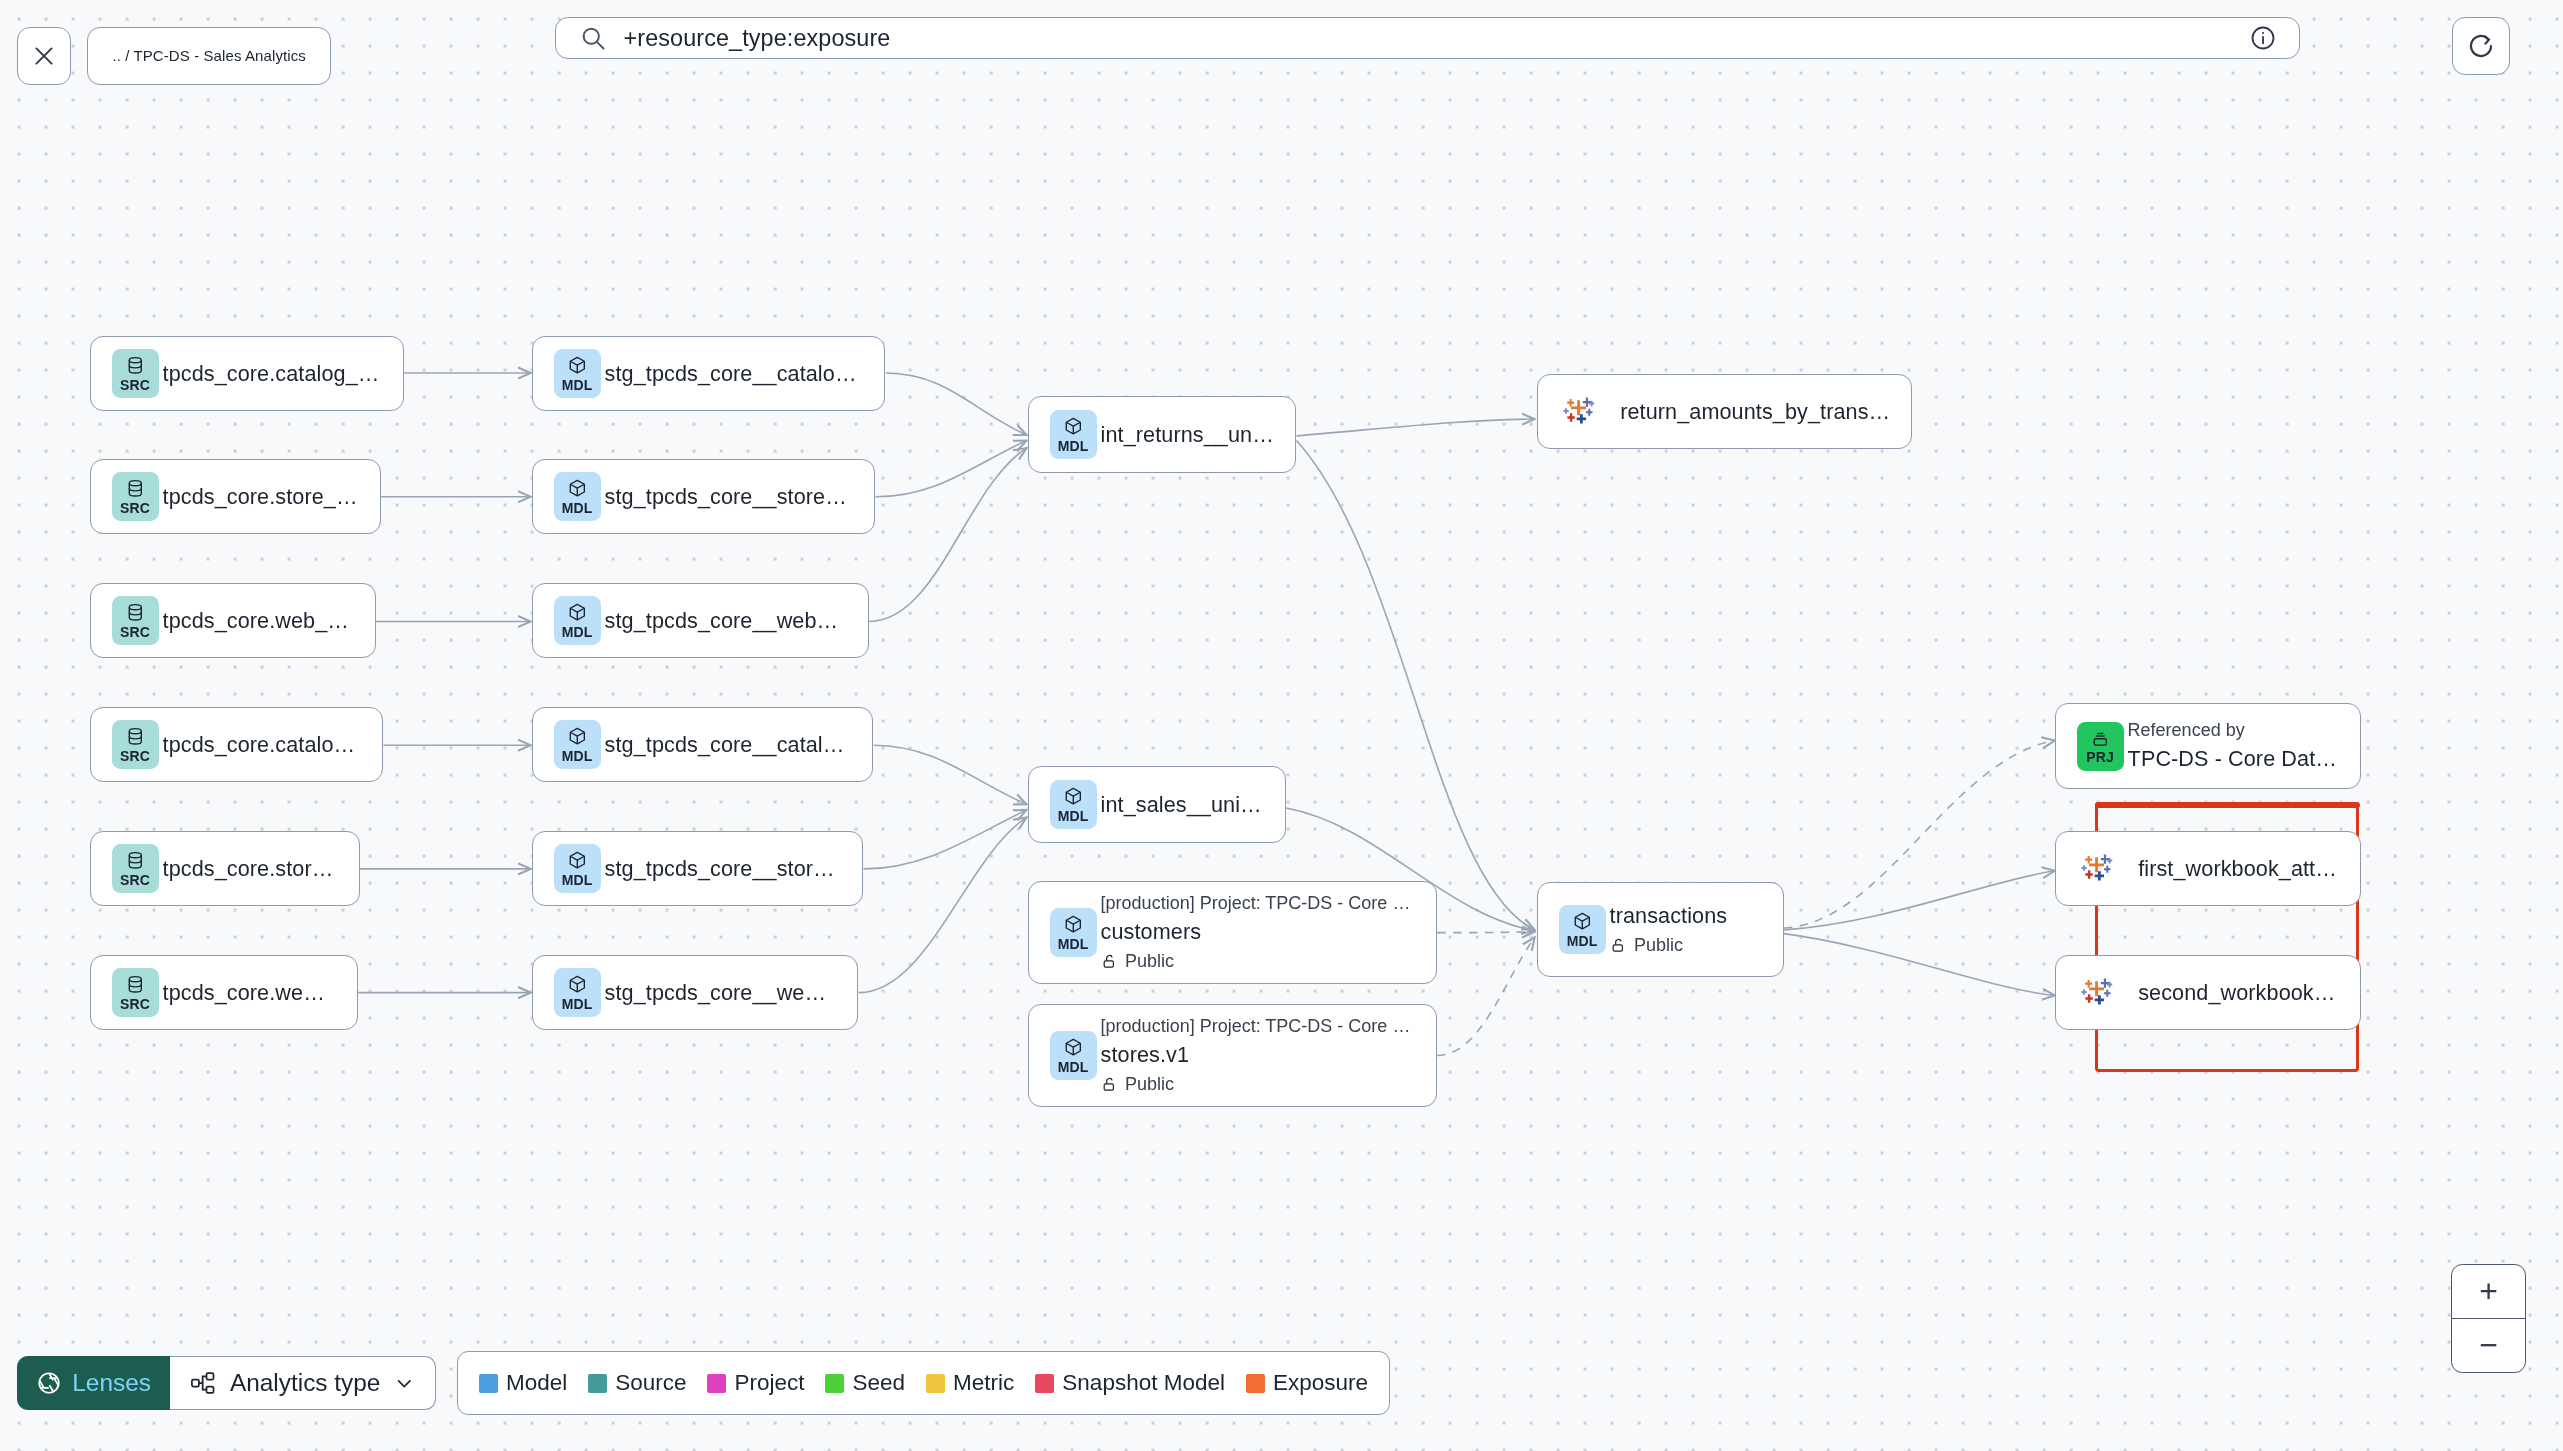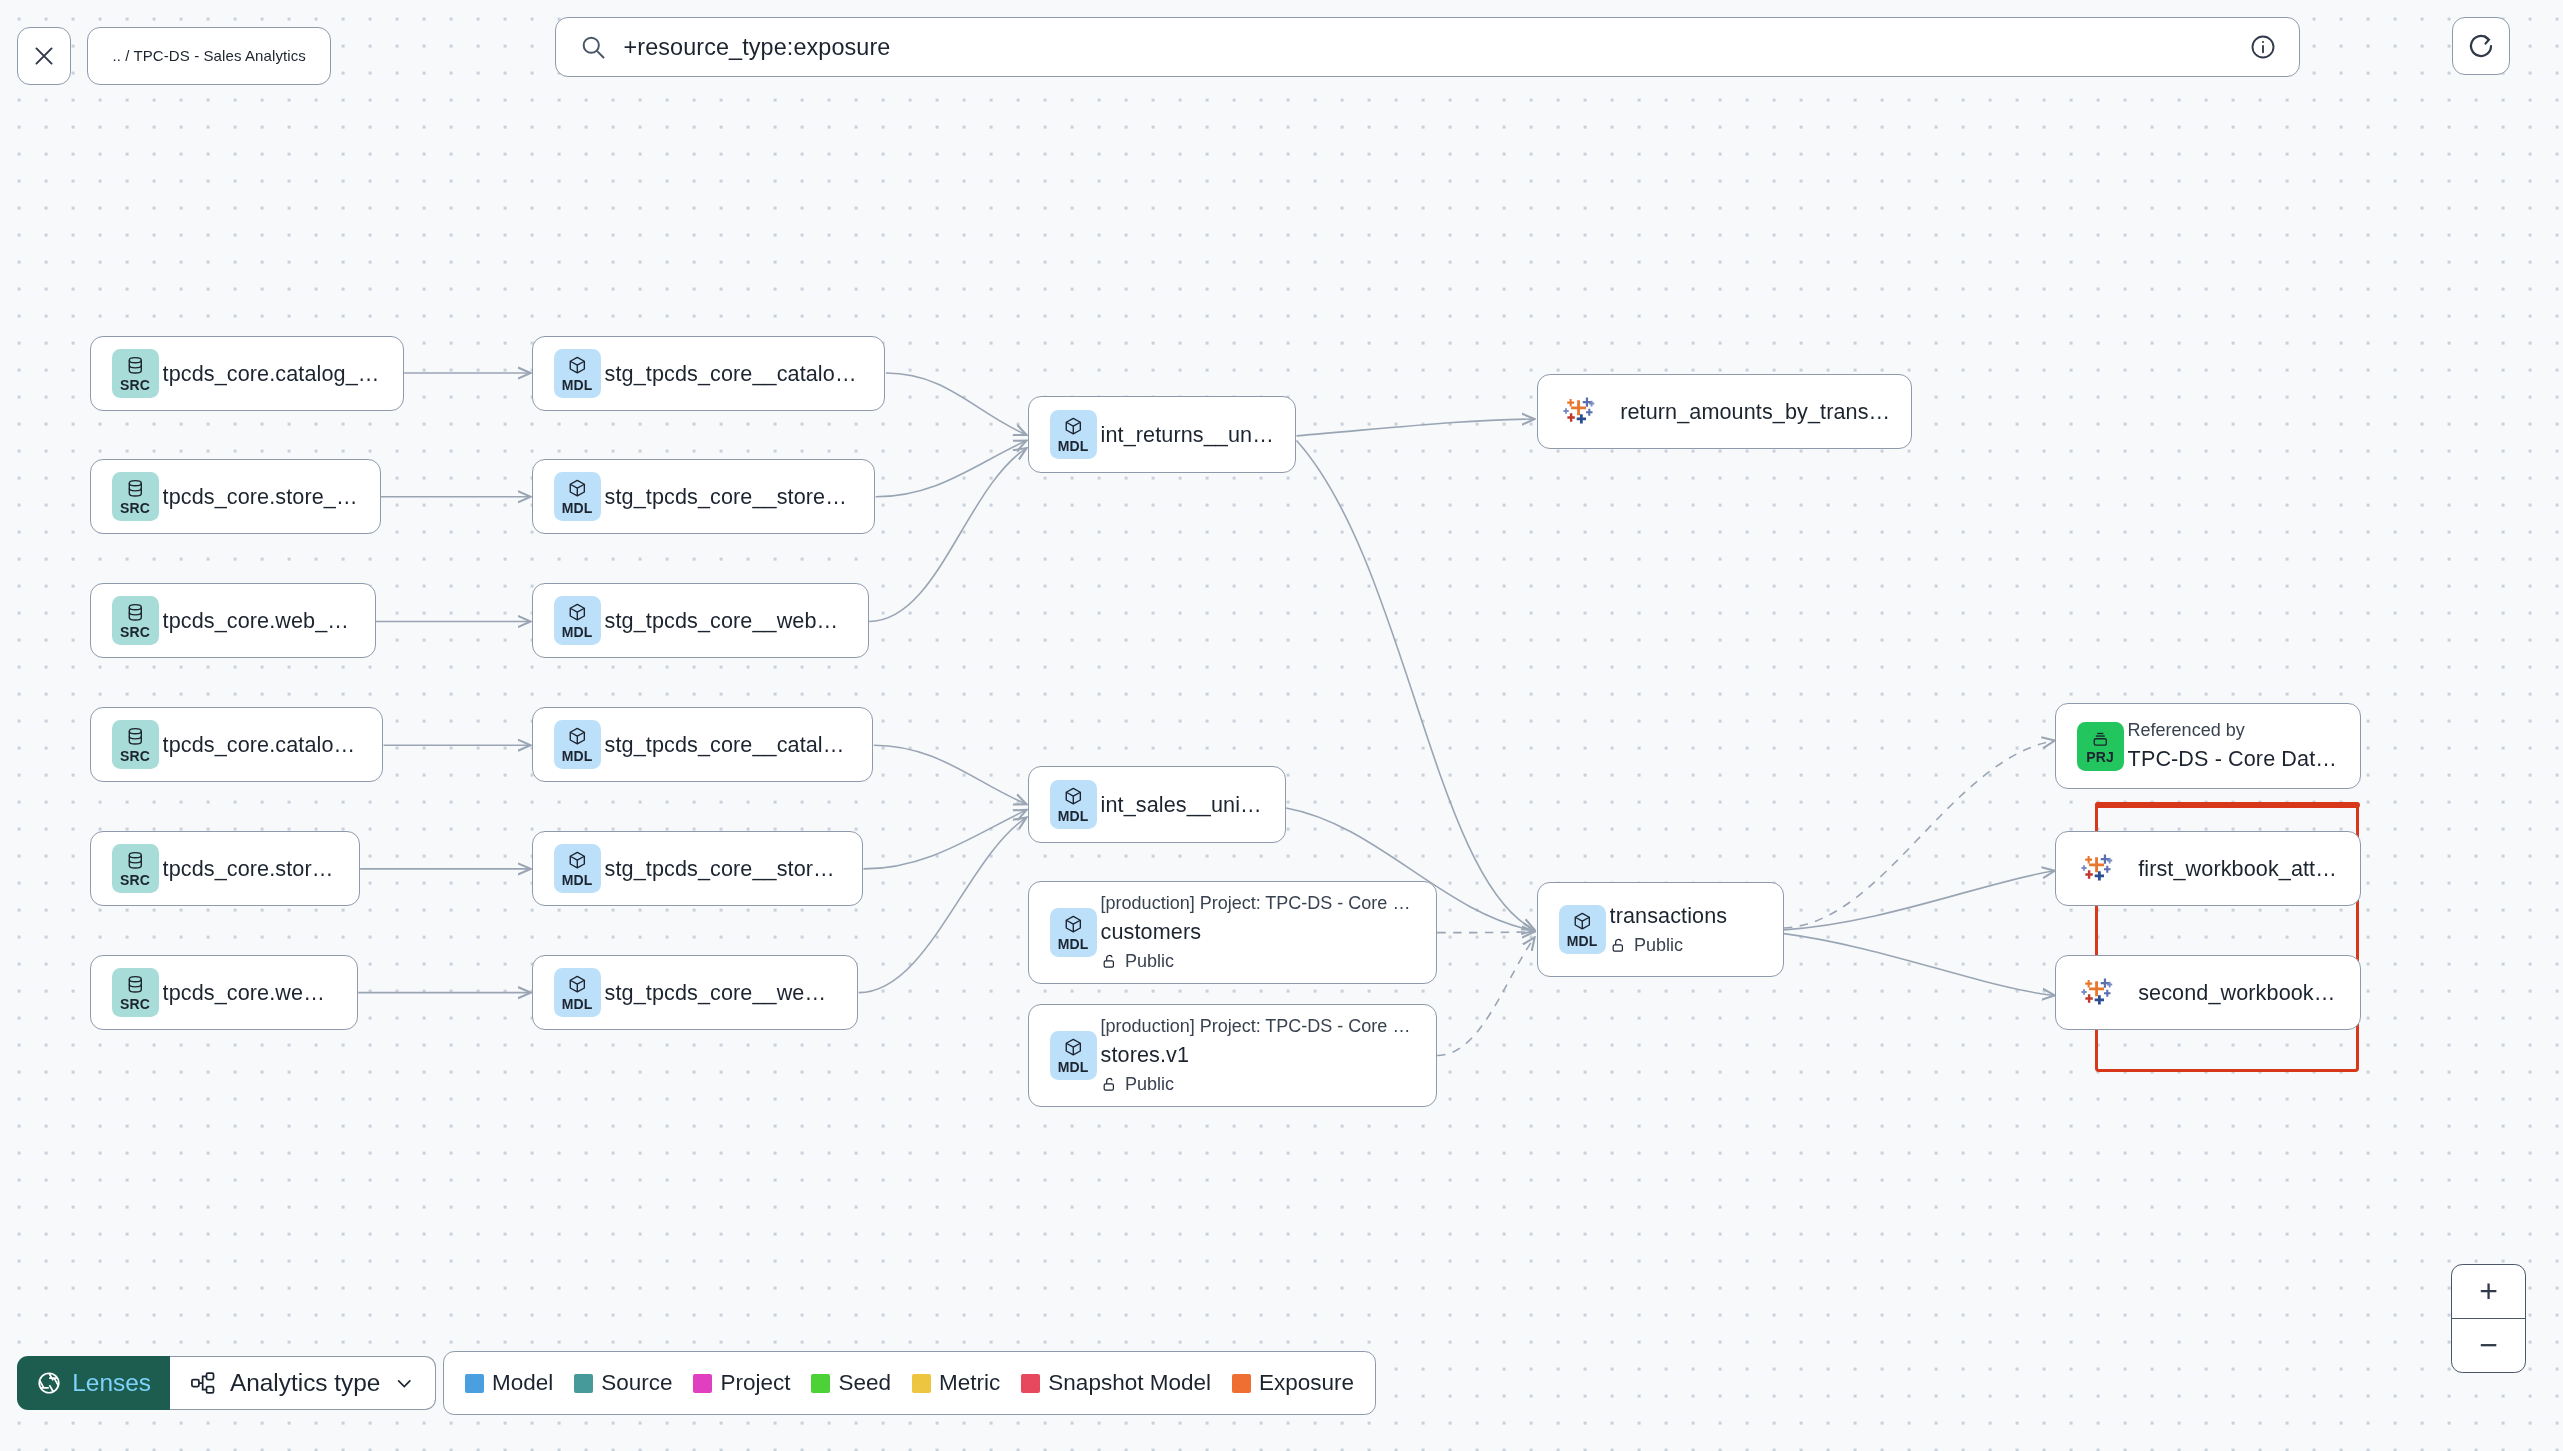--- a/index.html
+++ b/index.html
@@ -34,21 +34,21 @@
     cursor: pointer;
   }
   .close-btn { width: 54px; height: 58px; margin-right: 16px; }
   .breadcrumb {
     height: 58px; padding: 0 24.4px;
     font-size: 15px; color: #1c2430; letter-spacing: 0.1px;
     white-space: nowrap;
   }
   .search-wrap {
     position: absolute; left: 555px; top: 17px;
-    width: 1745px; height: 60px;
+    width: 1745px; height: 42px;
     background: #fff;
     border: 1.5px solid #8e9aab;
     border-radius: 13px;
     display: flex; align-items: center;
     padding: 0 22.5px;
   }
   .search-icon { width: 28px; height: 28px; flex: 0 0 auto; margin-right: 17px; }
   .search-text {
     font-size: 23.4px; color: #1c2430; letter-spacing: 0.1px; flex: 1 1 auto;
     white-space: nowrap; overflow: hidden;
@@ -131,21 +131,21 @@
     background: #ffffff;
     border: 1.5px solid #8e9aab;
     border-left: none;
     border-radius: 0 11.2px 11.2px 0;
     display: flex; align-items: center; gap: 13px;
     padding: 0 19px;
     color: #1c2430; font-size: 24.4px;
     cursor: pointer;
   }
   .legend {
-    position: absolute; left: 443px; top: 1351px;
+    position: absolute; left: 457px; top: 1351px;
     height: 64px;
     background: #ffffff;
     border: 1.5px solid #8e9aab;
     border-radius: 11.2px;
     display: flex; align-items: center;
     padding: 0 20.6px; gap: 20.6px;
     z-index: 40;
   }
   .legend-item { display: flex; align-items: center; gap: 8.4px; }
   .legend-swatch { width: 19px; height: 19px; border-radius: 1.9px; flex: 0 0 auto; }

